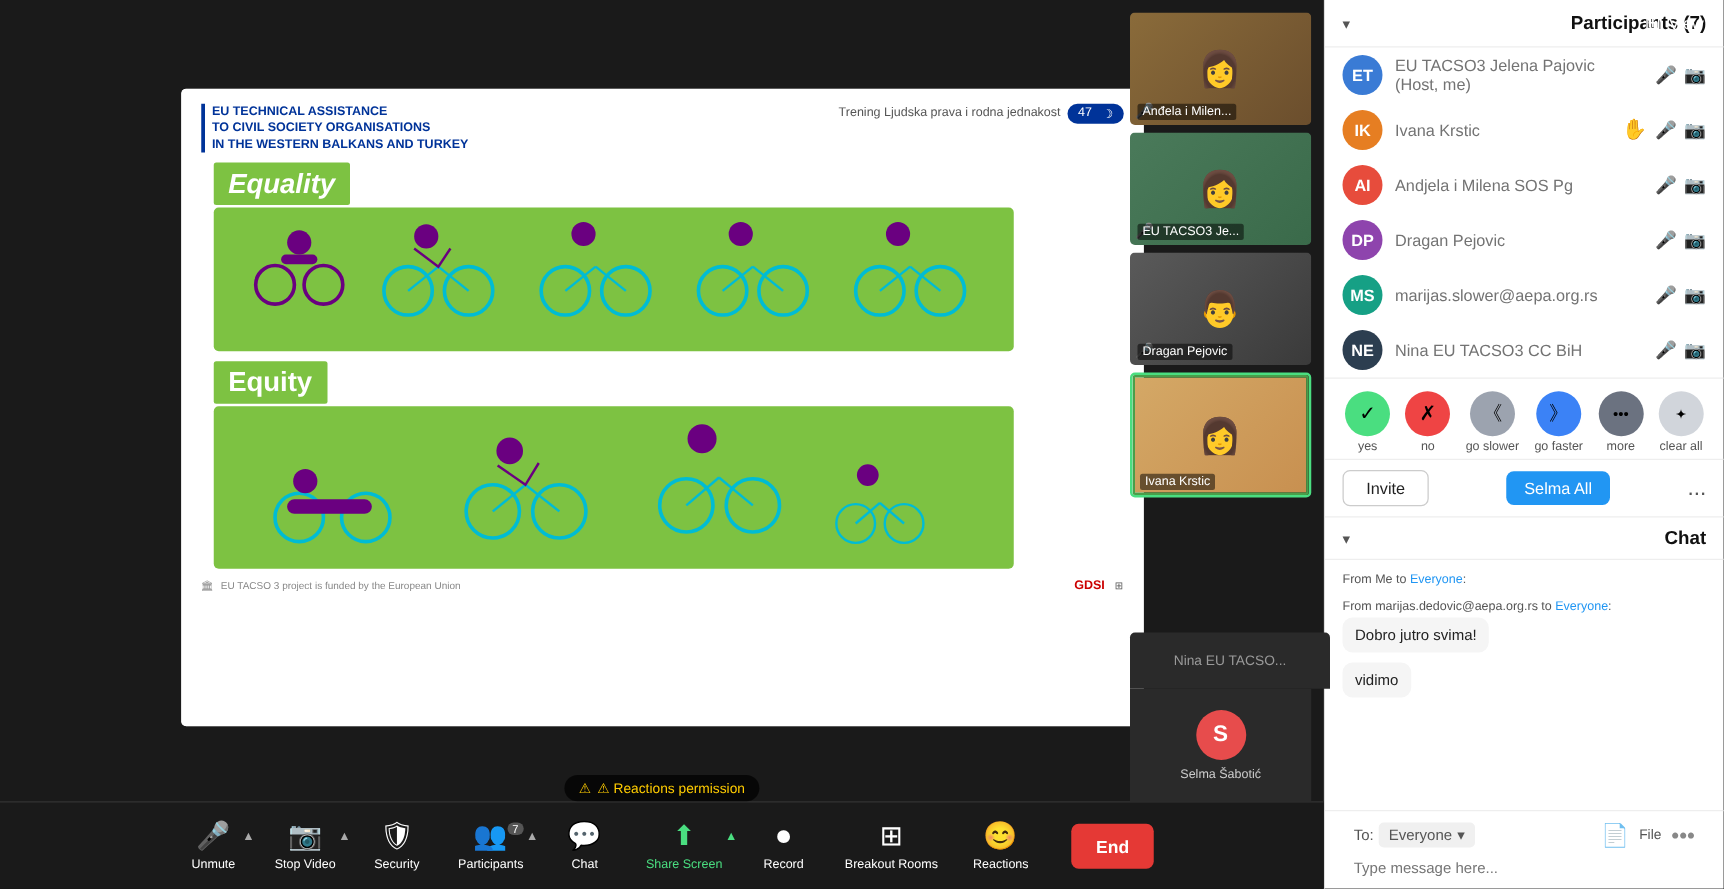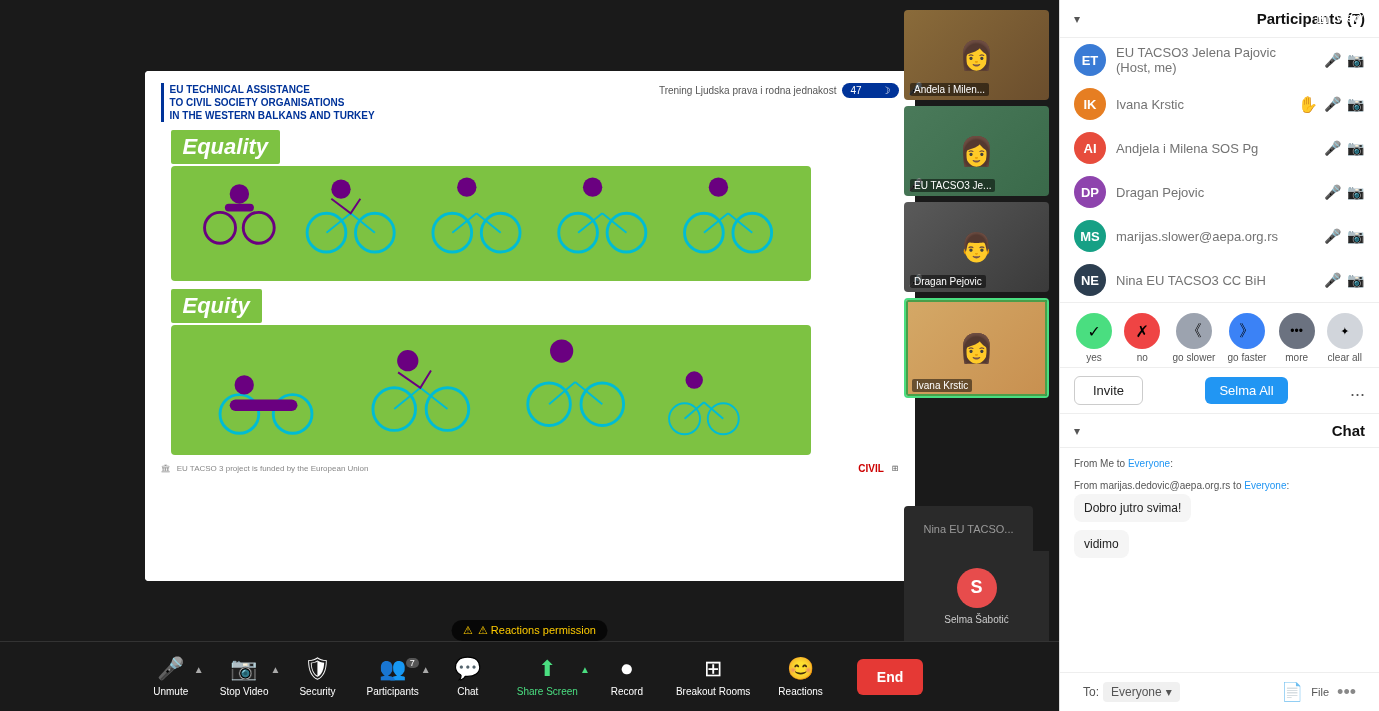--- a/index.html
+++ b/index.html
@@ -85,21 +85,21 @@
     }
 
     .slide-counter {
       background: #003399;
       color: #fff;
       border-radius: 12px;
       padding: 2px 8px;
       font-size: 10px;
       display: flex;
       align-items: center;
-      gap: 20px;
+      gap: 8px;
     }
 
     .equality-banner {
       background: #7dc242;
       padding: 4px 12px;
       display: inline-block;
       color: #fff;
       font-size: 22px;
       font-weight: bold;
       font-style: italic;
@@ -120,21 +120,20 @@
       overflow: hidden;
     }
 
     .equity-banner {
       background: #7dc242;
       padding: 4px 12px;
       display: inline-block;
       color: #fff;
       font-size: 22px;
       font-weight: bold;
-      font-style: italic;
       margin-bottom: 2px;
       border-radius: 2px;
     }
 
     .equity-graphic {
       background: #7dc242;
       height: 130px;
       width: 640px;
       border-radius: 4px;
       display: flex;
@@ -634,21 +633,21 @@
               </svg>
             </div>
           </div>
 
           <div class="slide-footer">
             <div style="display:flex;align-items:center;gap:6px;">
               <span>🏛</span>
               <span>EU TACSO 3 project is funded by the European Union</span>
             </div>
             <div style="display:flex;align-items:center;gap:8px;">
-              <span style="font-weight:bold;color:#c00;font-size:10px;">CIVIL</span>
+              <span style="font-weight:bold;color:#c00;font-size:10px;">GDSI</span>
               <span style="color:#555;">⊞</span>
             </div>
           </div>
         </div>
       </div>
 
       <div class="video-strip">
         <div class="video-thumb">
           <div class="face-placeholder video-andela">👩</div>
           <span class="video-thumb-mute">🎤</span>
@@ -664,21 +663,21 @@
           <span class="video-thumb-mute">🎤</span>
           <span class="video-thumb-label">Dragan Pejovic</span>
         </div>
         <div class="video-thumb video-large" style="border: 2px solid #4ade80;">
           <div class="face-placeholder video-ivana" style="background:linear-gradient(135deg,#d4a866,#c89050);">👩</div>
           <span class="video-thumb-label">Ivana Krstic</span>
         </div>
       </div>
 
       <div style="position:absolute;bottom:0;right:10px;width:145px;">
-        <div style="width:129px;height:45px;background:#2a2a2a;display:flex;align-items:center;justify-content:center;color:#999;font-size:11px;border-radius:4px 4px 0 0;">
+        <div style="width:160px;height:45px;background:#2a2a2a;display:flex;align-items:center;justify-content:center;color:#999;font-size:11px;border-radius:4px 4px 0 0;">
           <span>Nina EU TACSO...</span>
         </div>
         <div style="width:145px;height:90px;background:#2a2a2a;display:flex;flex-direction:column;align-items:center;justify-content:center;gap:6px;">
           <div class="nina-avatar">
             <span>S</span>
           </div>
           <span style="color:#ccc;font-size:10px;">Selma Šabotić</span>
         </div>
       </div>
     </div>
@@ -858,16 +857,17 @@
             <span>Everyone</span>
             <span>▾</span>
           </div>
         </div>
         <div style="display:flex;align-items:center;gap:8px;">
           <span class="chat-file-btn">📄</span>
           <span style="font-size:11px;color:#555;">File</span>
           <span class="chat-more-btn">•••</span>
         </div>
       </div>
+      <input class="chat-input" type="text" placeholder="Type message here..." style="">
     </div>
 
   </div>
 </div>
 
 </body></html>

